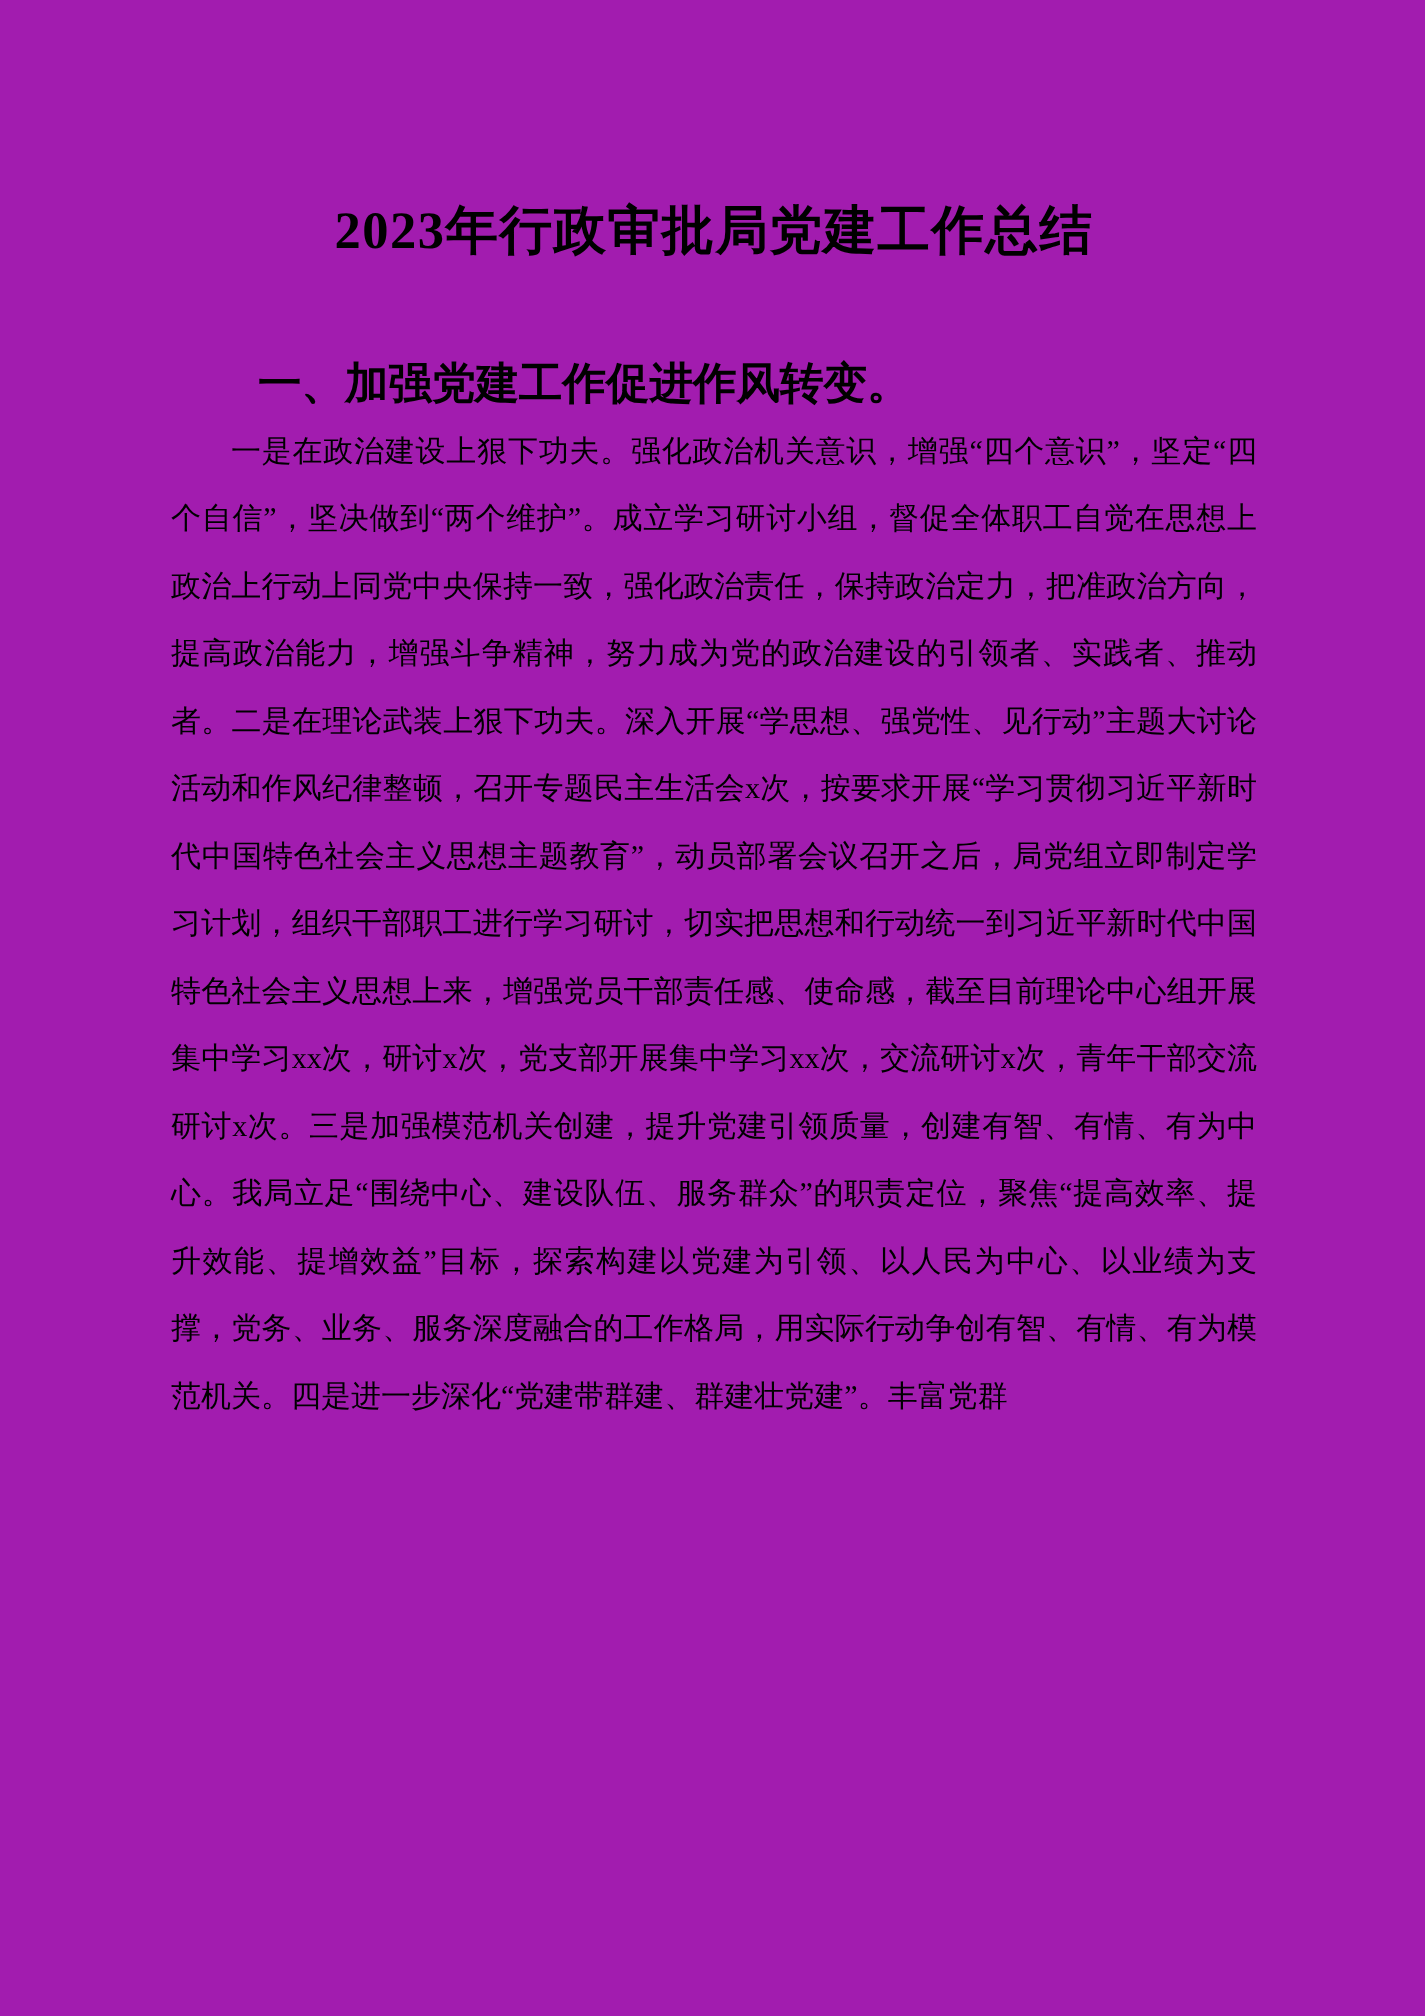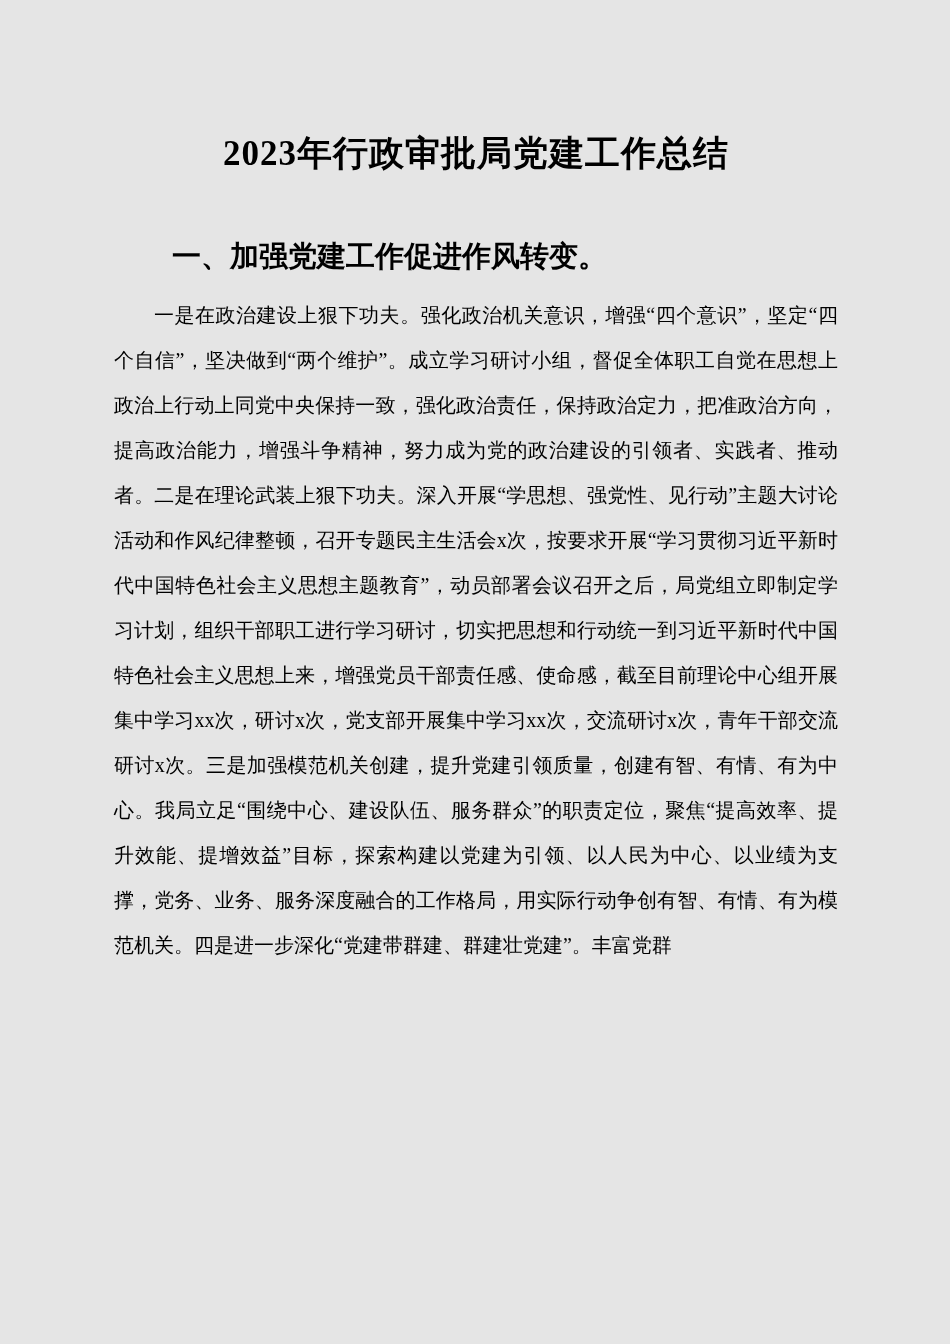--- a/index.html
+++ b/index.html
@@ -5,36 +5,36 @@
   * { margin:0; padding:0; box-sizing:border-box; }
   html, body { background:#ffffff; }
   body {
     width:950px; height:1344px; overflow:hidden;
     font-family:"Liberation Serif","DejaVu Serif",serif;
     color:#000000;
   }
   .page {
     width:950px; height:1344px;
     padding:130px 112px 0 114px;
-    background:#e5e5e5;
+    background:#a21caf;
   }
   .doc-title {
     font-size:35px;
     font-weight:700;
     text-align:center;
     letter-spacing:1px;
     margin-bottom:56px;
     font-family:"Liberation Serif","DejaVu Serif",serif;
   }
   .section-heading {
     font-size:29px;
     font-weight:700;
     line-height:46px;
     text-indent:2em;
-    margin-bottom:14px;
+    margin-bottom:0;
     font-family:"Liberation Sans","DejaVu Sans",sans-serif;
   }
   .body-paragraph {
     font-size:20px;
     line-height:45px;
     text-align:justify;
     text-indent:2em;
     word-break:break-all;
     font-family:"Liberation Serif","DejaVu Serif",serif;
   }

